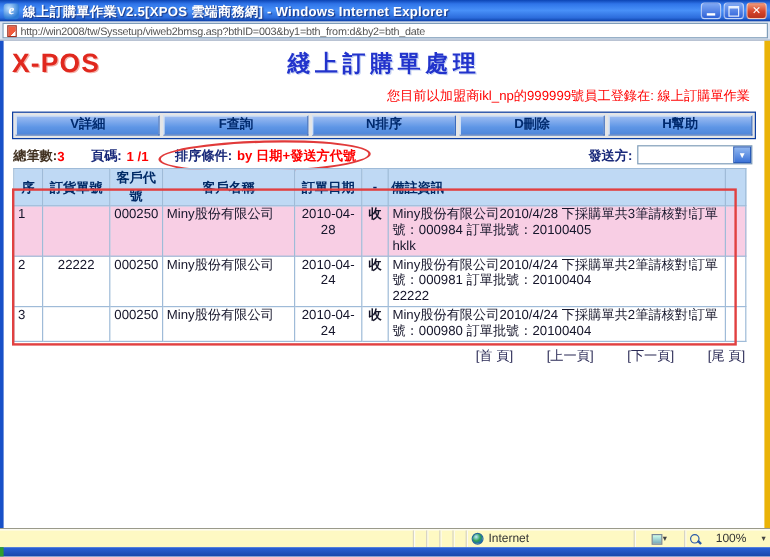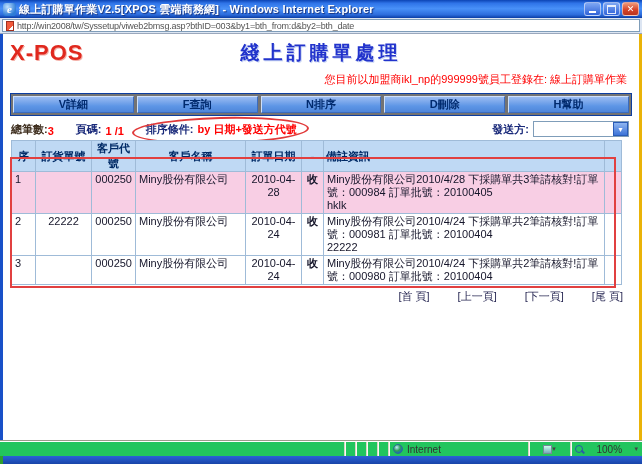--- a/index.html
+++ b/index.html
@@ -32,33 +32,33 @@
   .addressbar { position:absolute; top:18px; left:0; width:642px; height:16px;
     background:#dce5f2; border-bottom:1px solid #9aa8bd; display:flex; align-items:center; padding:0 2px; }
   .addr-field { flex:1; height:13px; background:#fff; border:1px solid #7f9db9;
     display:flex; align-items:center; gap:3px; padding:0 3px; overflow:hidden; }
   .addr-icon { width:8px; height:10px; flex:0 0 auto;
     background:linear-gradient(135deg,#f25a3c 70%,#ffffff 70%); border:1px solid #a03020; }
   .addr-url { font-size:9px; color:#555; white-space:nowrap; letter-spacing:-.2px; }
 
   
   .client { position:absolute; top:34px; left:0; width:642px; height:407px;
-    background:#fff; border-left:3px solid #1850c8; border-right:3px solid #eab308;
+    background:#fff; border-left:3px solid #1850c8; border-right:5px solid #eab308;
     display:flex; flex-direction:column; overflow:hidden; }
 
   .page-header { position:relative; height:32px; }
   .logo { position:absolute; left:7px; top:6px; font-size:22px; font-weight:900;
     color:#e0281e; letter-spacing:1px; text-shadow:1px 1px 0 #f4b0a8; }
   .page-title { position:absolute; left:0; right:0; top:6px; text-align:center;
     font-size:19px; font-weight:bold; color:#2233cc; letter-spacing:4px;
     text-shadow:1px 1px 0 #c8d4f4; }
   .login-line { text-align:right; padding:6px 12px 2px 0; color:#ff0000; font-size:11px; }
 
   
-  .btnbar { margin:4px 7px 0 7px; background:#737373; padding:2px; display:flex; gap:3px;
+  .btnbar { margin:4px 7px 0 7px; background:#e5e5e5; padding:2px; display:flex; gap:3px;
     border:1px solid #0c3da0; }
   .tbtn { flex:1; height:17px; border:1px solid #cfe0f8; border-bottom-color:#3a6cc0;
     border-right-color:#3a6cc0; background:linear-gradient(180deg,#9cbcf2,#5e96e6 60%,#4f86da);
     color:#002a6e; font-weight:bold; font-size:11px; text-align:center; line-height:15px;
     cursor:pointer; }
 
   
   .infobar { display:flex; align-items:flex-end; margin:3px 10px 2px 8px; height:18px; }
   .ib-label { color:#403020; font-weight:bold; }
   .ib-label.navy { color:#1a2a7a; }
@@ -88,21 +88,21 @@
   .annotation-rect { position:absolute; left:-1px; top:17px; right:13px; bottom:-3px;
     border:2px solid #e14040; pointer-events:none; }
 
   
   .pagination { display:flex; justify-content:flex-end; gap:28px; margin:4px 16px 0 0;
     color:#2a2a55; font-size:11px; }
   .pagination span { cursor:pointer; }
 
   
   .statusbar { position:absolute; top:441px; left:0; width:642px; height:15px;
-    background:#22c55e; border-top:1px solid #fff; box-shadow:0 -1px 0 #9a9a8a;
+    background:#fef9c3; border-top:1px solid #fff; box-shadow:0 -1px 0 #9a9a8a;
     display:flex; align-items:center; font-size:10px; color:#333; }
   .sb-cell { height:100%; display:flex; align-items:center; padding:0 4px;
     border-left:1px solid #d8d4c4; box-shadow:inset 1px 0 0 #fcfbf5; }
   .sb-fill { flex:1; border-left:none; box-shadow:none; }
   .sb-tiny { width:11px; padding:0; }
   .sb-zone { width:140px; gap:4px; }
   .globe { width:10px; height:10px; border-radius:50%; flex:0 0 auto;
     background:radial-gradient(circle at 35% 30%,#bfe8ff,#2d9e55 45%,#1a64c8 80%); border:1px solid #2a6a9a; }
   .sb-prot { width:42px; justify-content:center; }
   .prot-icon { width:9px; height:9px; background:linear-gradient(180deg,#cfe,#7ab); border:1px solid #789; }

